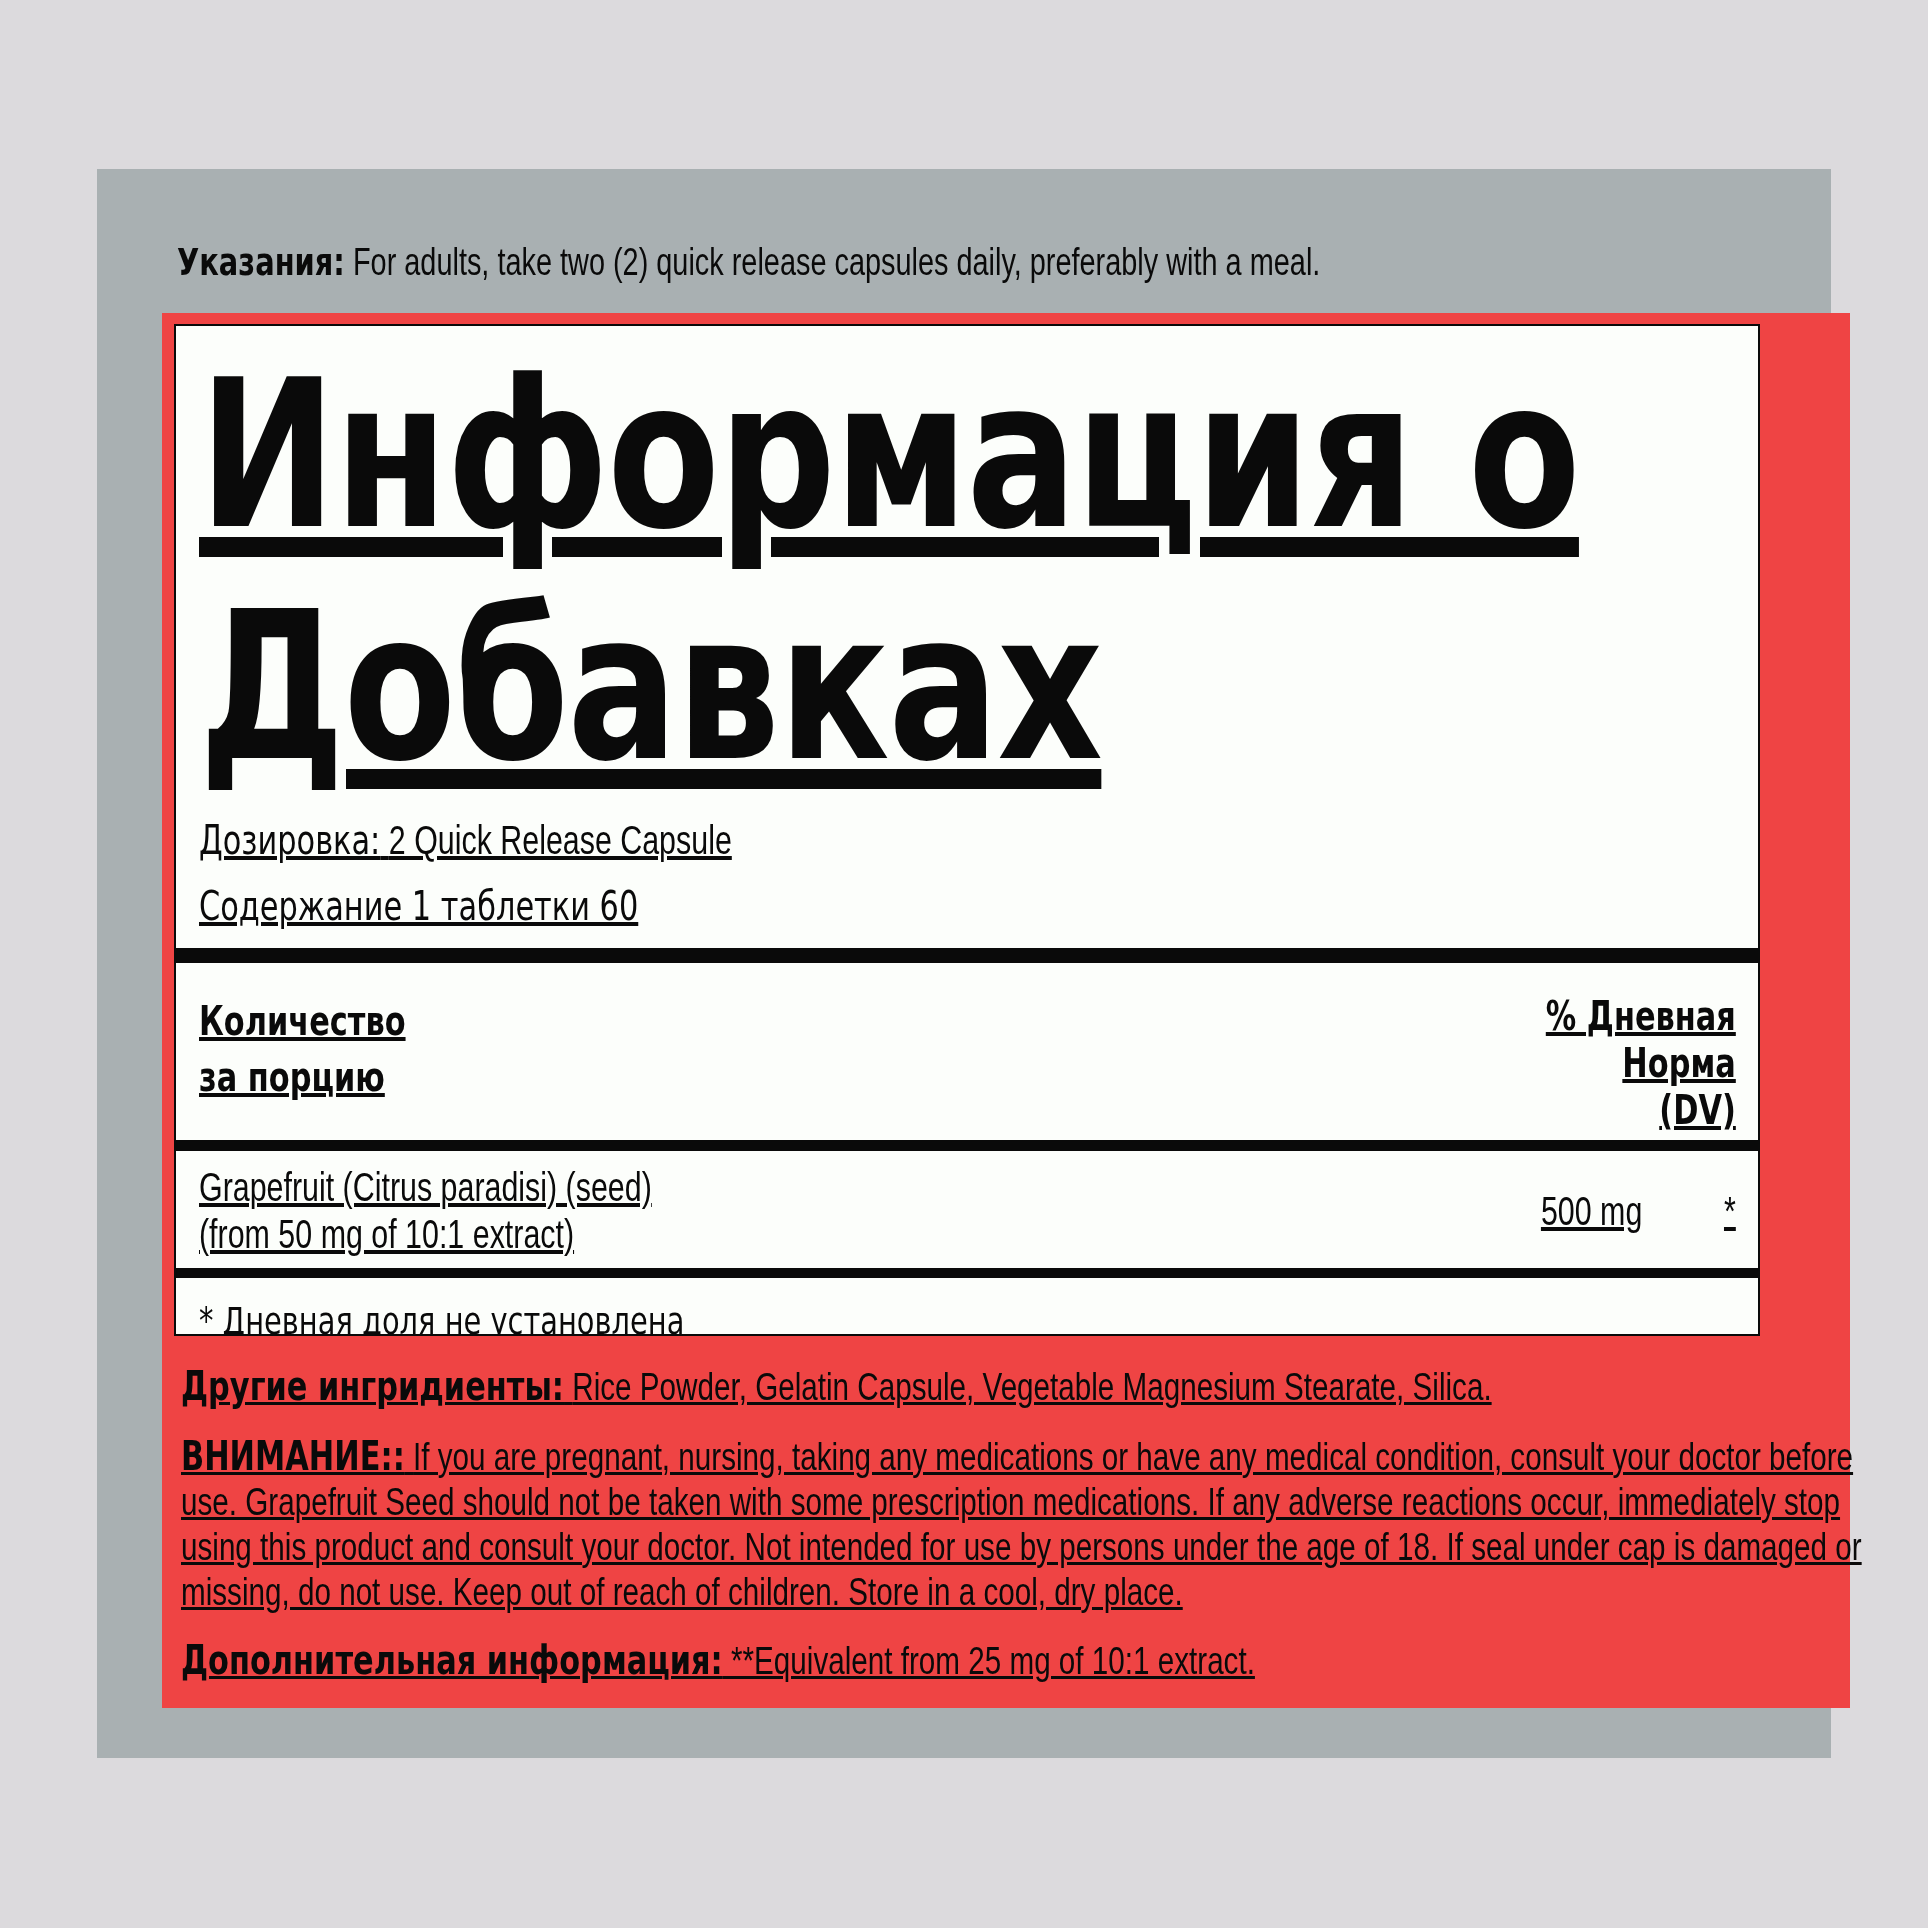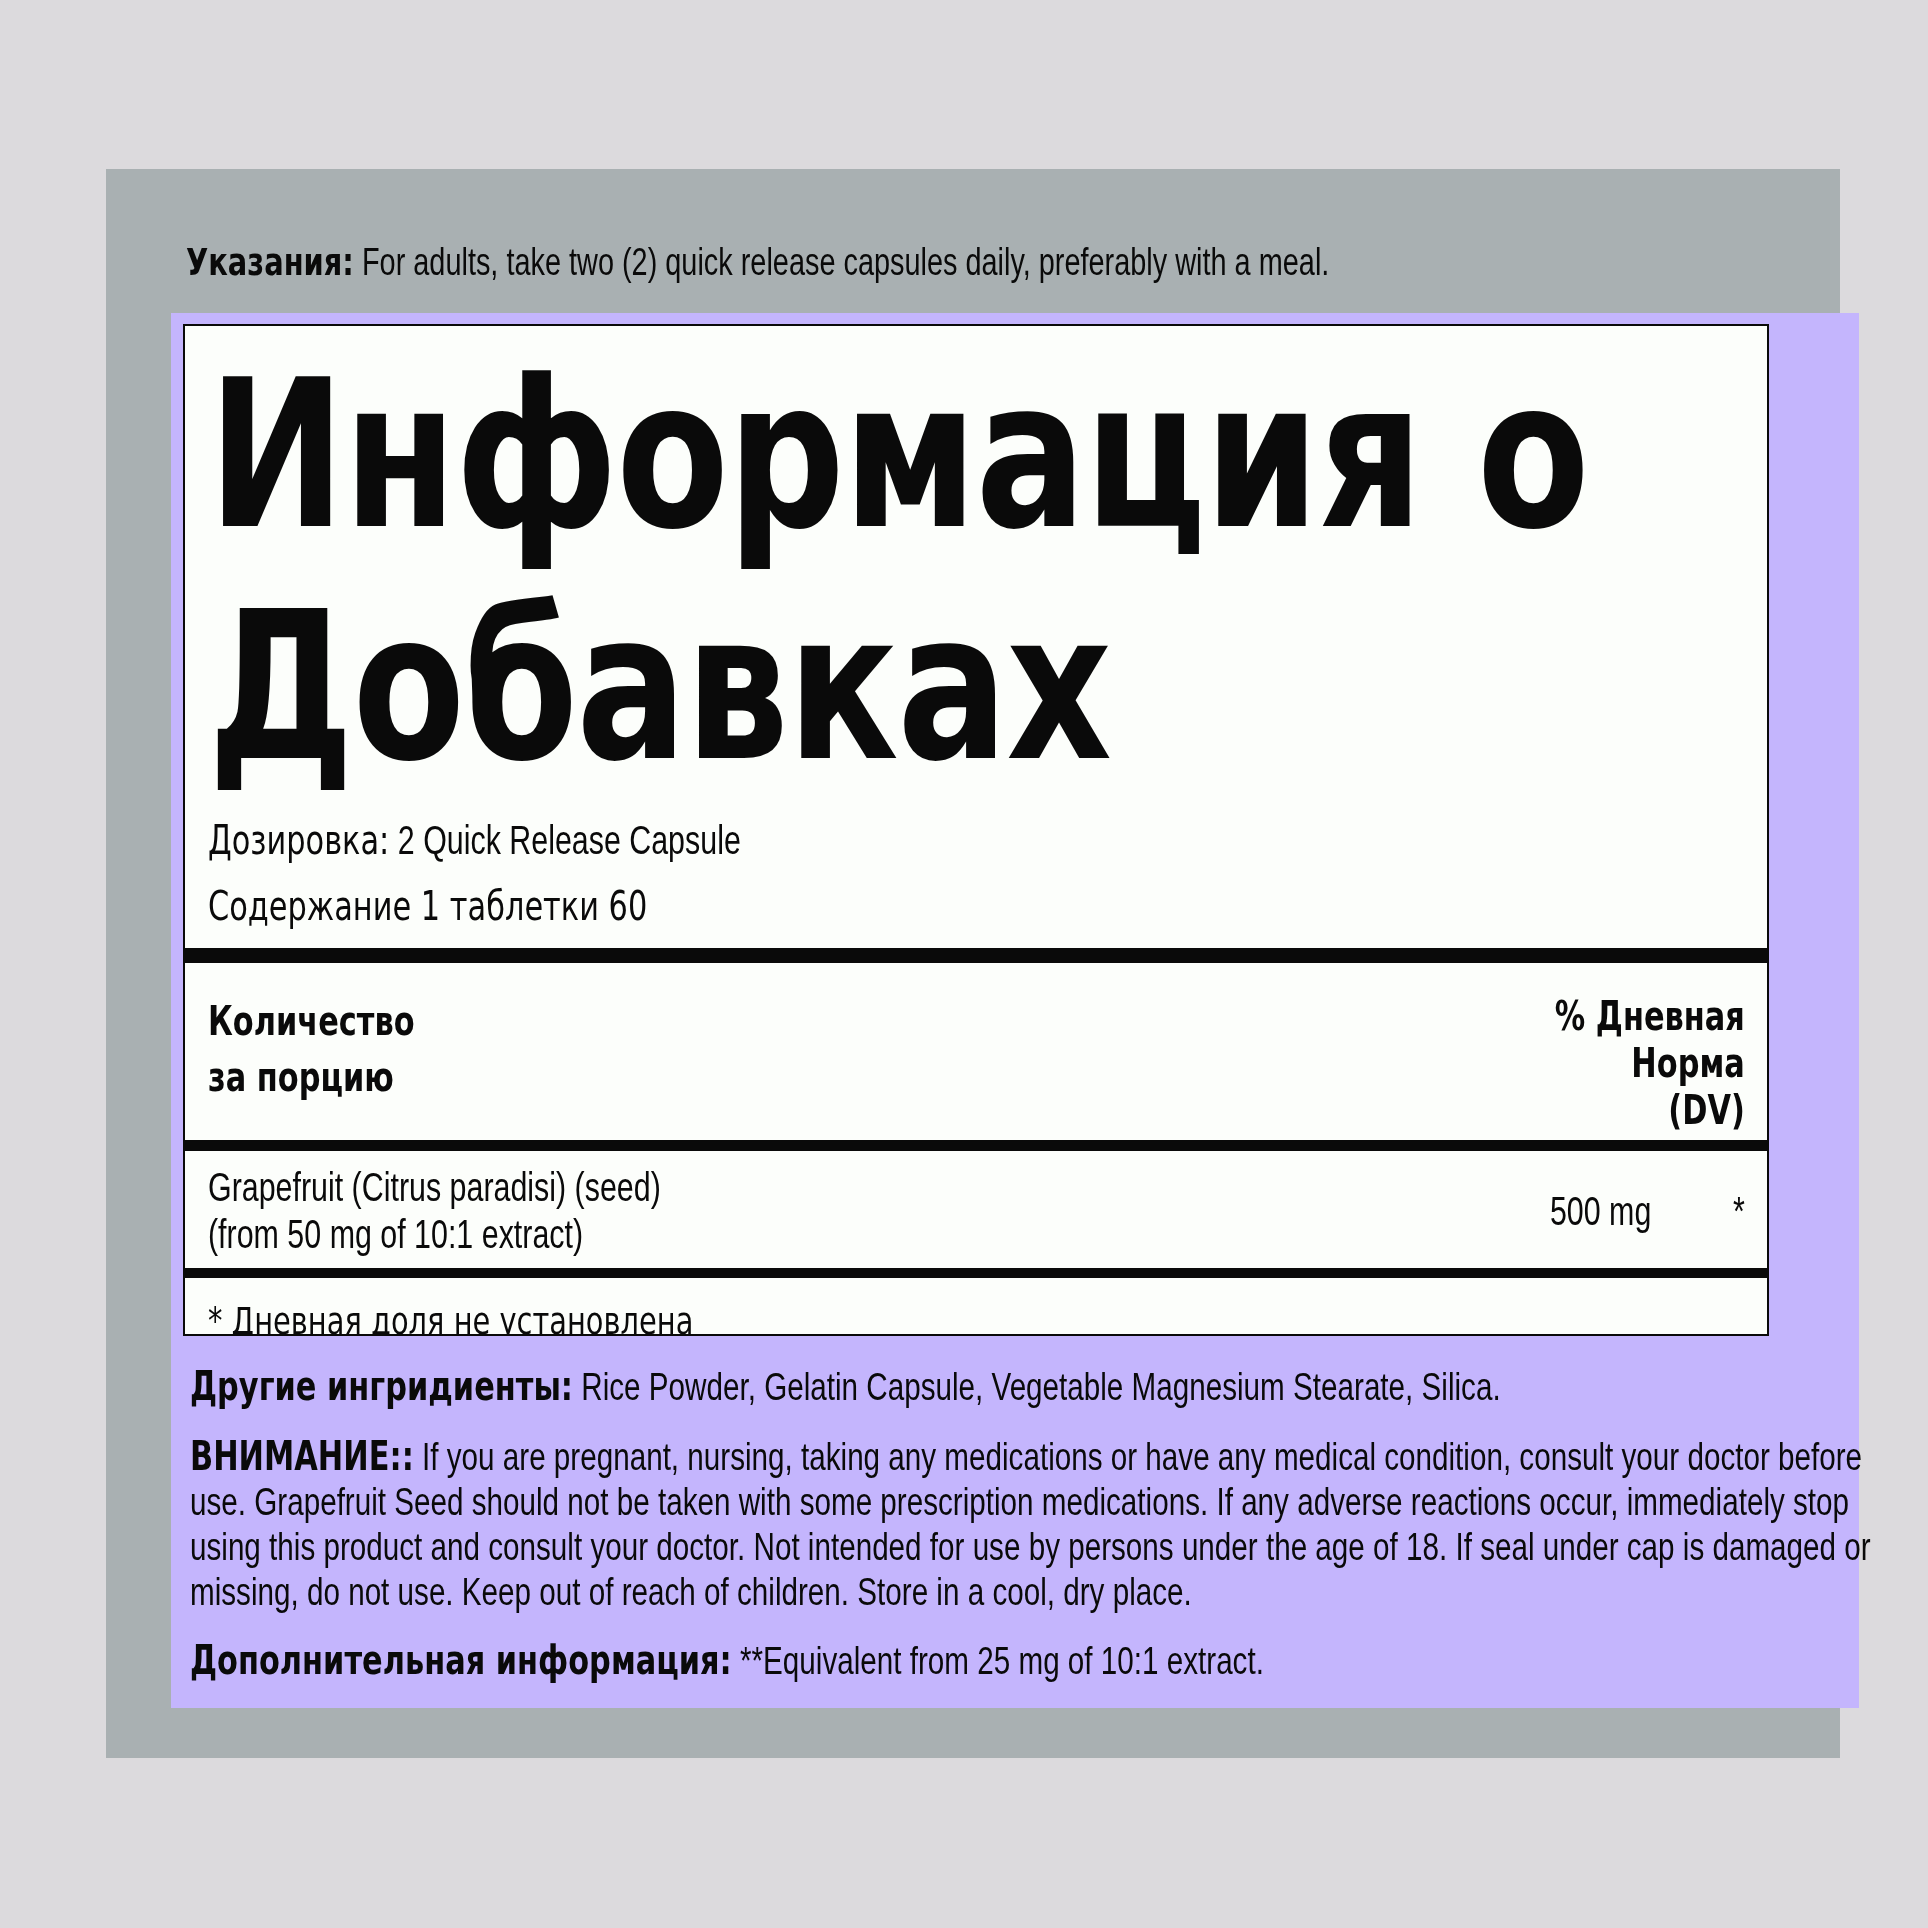--- a/index.html
+++ b/index.html
@@ -6,21 +6,21 @@
   body {
     width: 1928px; height: 1928px;
     background: #dcdadd;
     position: relative;
     overflow: hidden;
     font-family: "Liberation Sans", sans-serif;
     color: #0a0a0a;
   }
   .panel {
     position: absolute;
-    left: 106px; top: 169px;
+    left: 97px; top: 169px;
     width: 1734px; height: 1589px;
     background: #a9b0b2;
   }
   .b { font-weight: 700; }
   .ru { font-family: "DejaVu Sans", sans-serif; }
   .en { font-family: "Liberation Sans", sans-serif; }
   
   .cond {
     transform: scaleX(0.76);
     transform-origin: 0 0;
@@ -29,22 +29,23 @@
   .directions {
     margin: 71px 0 0 80px;
     font-size: 38px;
     line-height: 44px;
     white-space: nowrap;
   }
   .sheet {
     position: absolute;
     left: 65px; top: 144px;
     width: 1688px;
-    background: #c4b5fd;
+    background: #ef4444;
     padding: 11.3px 0 24.5px 0;
+    text-decoration: underline;
   }
   .factbox {
     box-sizing: border-box;
     margin-left: 12.2px;
     width: 1586px; height: 1012px;
     border: 2.8px solid #0a0a0a;
     background: #fcfefb;
     overflow: hidden;
   }
   .inner { padding: 0 22.6px; }

